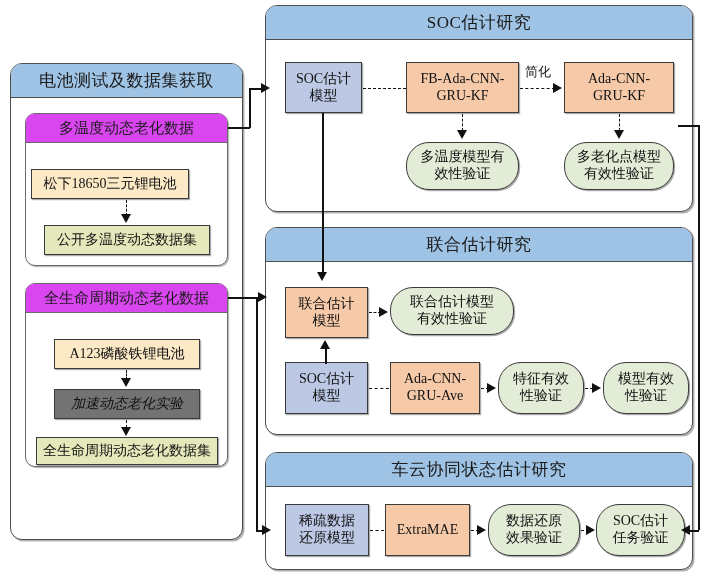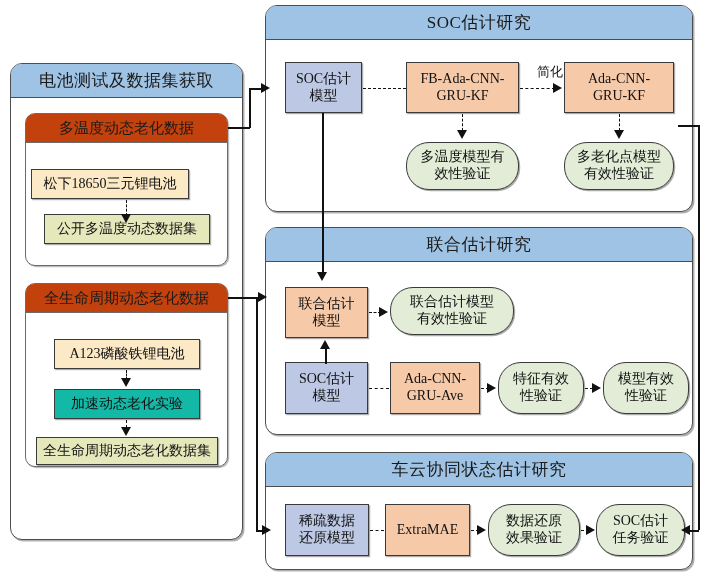--- a/index.html
+++ b/index.html
@@ -48,21 +48,21 @@
     border: 1.2px solid #6b6b6b;
     border-radius: 10px;
     background: #ffffff;
     box-shadow: 1.2px 1.2px 0 rgba(90,90,90,0.40);
   }
   .subcard-head {
     position: absolute;
     box-sizing: border-box;
     left: 0; right: 0; top: 0;
     height: 29px;
-    background: #c2410c;
+    background: #d946ef;
     border-bottom: 1.2px solid #6b6b6b;
     border-radius: 8px 8px 0 0;
     display: flex;
     align-items: center;
     justify-content: center;
     font-size: 15px;
     color: #1a1a1a;
   }
   
   .node {
@@ -78,21 +78,21 @@
     color: #111111;
     white-space: pre-line;
     box-shadow: 1.2px 1.2px 0 rgba(90,90,90,0.5);
     padding: 1px 2px;
   }
   .c-blue   { background: #bcc8e4; }
   .c-orange { background: #f6c9a8; }
   .c-green  { background: #e2ecd6; border-radius: 23px; }
   .c-cream  { background: #fce9c6; }
   .c-olive  { background: #e4e8bb; }
-  .c-gray   { background: #14b8a6; }
+  .c-gray   { background: #737373; font-style: italic; }
 
   
   .ln {
     position: absolute;
     background: #111111;
   }
   .ln-h { height: 1.6px; }
   .ln-v { width: 1.6px; }
 
   .dash-h {
@@ -129,21 +129,21 @@
 <div id="diagram">
 
   <div class="panel" style="left:10px; top:63px; width:233px; height:477px;">
     <div class="panel-head">电池测试及数据集获取</div>
   </div>
 
   <div class="subcard" style="left:25px; top:113px; width:203px; height:153px;">
     <div class="subcard-head">多温度动态老化数据</div>
   </div>
   <div class="node c-cream" style="left:31px; top:169px; width:158px; height:30px;">松下18650三元锂电池</div>
-  <div class="node c-olive" style="left:44px; top:214px; width:166px; height:30px;">公开多温度动态数据集</div>
+  <div class="node c-olive" style="left:44px; top:225px; width:166px; height:30px;">公开多温度动态数据集</div>
 
   <div class="dash-v" style="left:126px; top:200px; height:16px;"></div>
   <div class="ar ar-d" style="left:121px; top:214px;"></div>
 
   <div class="subcard" style="left:25px; top:283px; width:203px; height:184px;">
     <div class="subcard-head">全生命周期动态老化数据</div>
   </div>
   <div class="node c-cream" style="left:54px; top:339px; width:146px; height:30px;">A123磷酸铁锂电池</div>
   <div class="node c-gray" style="left:54px; top:389px; width:146px; height:30px;">加速动态老化实验</div>
   <div class="node c-olive" style="left:36px; top:437px; width:182px; height:28px;">全生命周期动态老化数据集</div>
@@ -163,21 +163,21 @@
 GRU-KF</div>
   <div class="node c-green" style="left:406px; top:142px; width:113px; height:48px;">多温度模型有
 效性验证</div>
   <div class="node c-green" style="left:564px; top:142px; width:110px; height:48px;">多老化点模型
 有效性验证</div>
 
   <div class="dash-h" style="left:363px; top:88px; width:43px;"></div>
 
   <div class="dash-h" style="left:520px; top:88px; width:35px;"></div>
   <div class="ar ar-r" style="left:553px; top:83px;"></div>
-  <div class="edge-label" style="left:525px; top:63px;margin-left:12px;">简化</div>
+  <div class="edge-label" style="left:525px; top:63px;">简化</div>
 
   <div class="dash-v" style="left:462px; top:114px; height:17px;"></div>
   <div class="ar ar-d" style="left:457px; top:130px;"></div>
 
   <div class="dash-v" style="left:619px; top:114px; height:17px;"></div>
   <div class="ar ar-d" style="left:614px; top:130px;"></div>
 
   <div class="panel" style="left:265px; top:227px; width:428px; height:208px;">
     <div class="panel-head">联合估计研究</div>
   </div>

